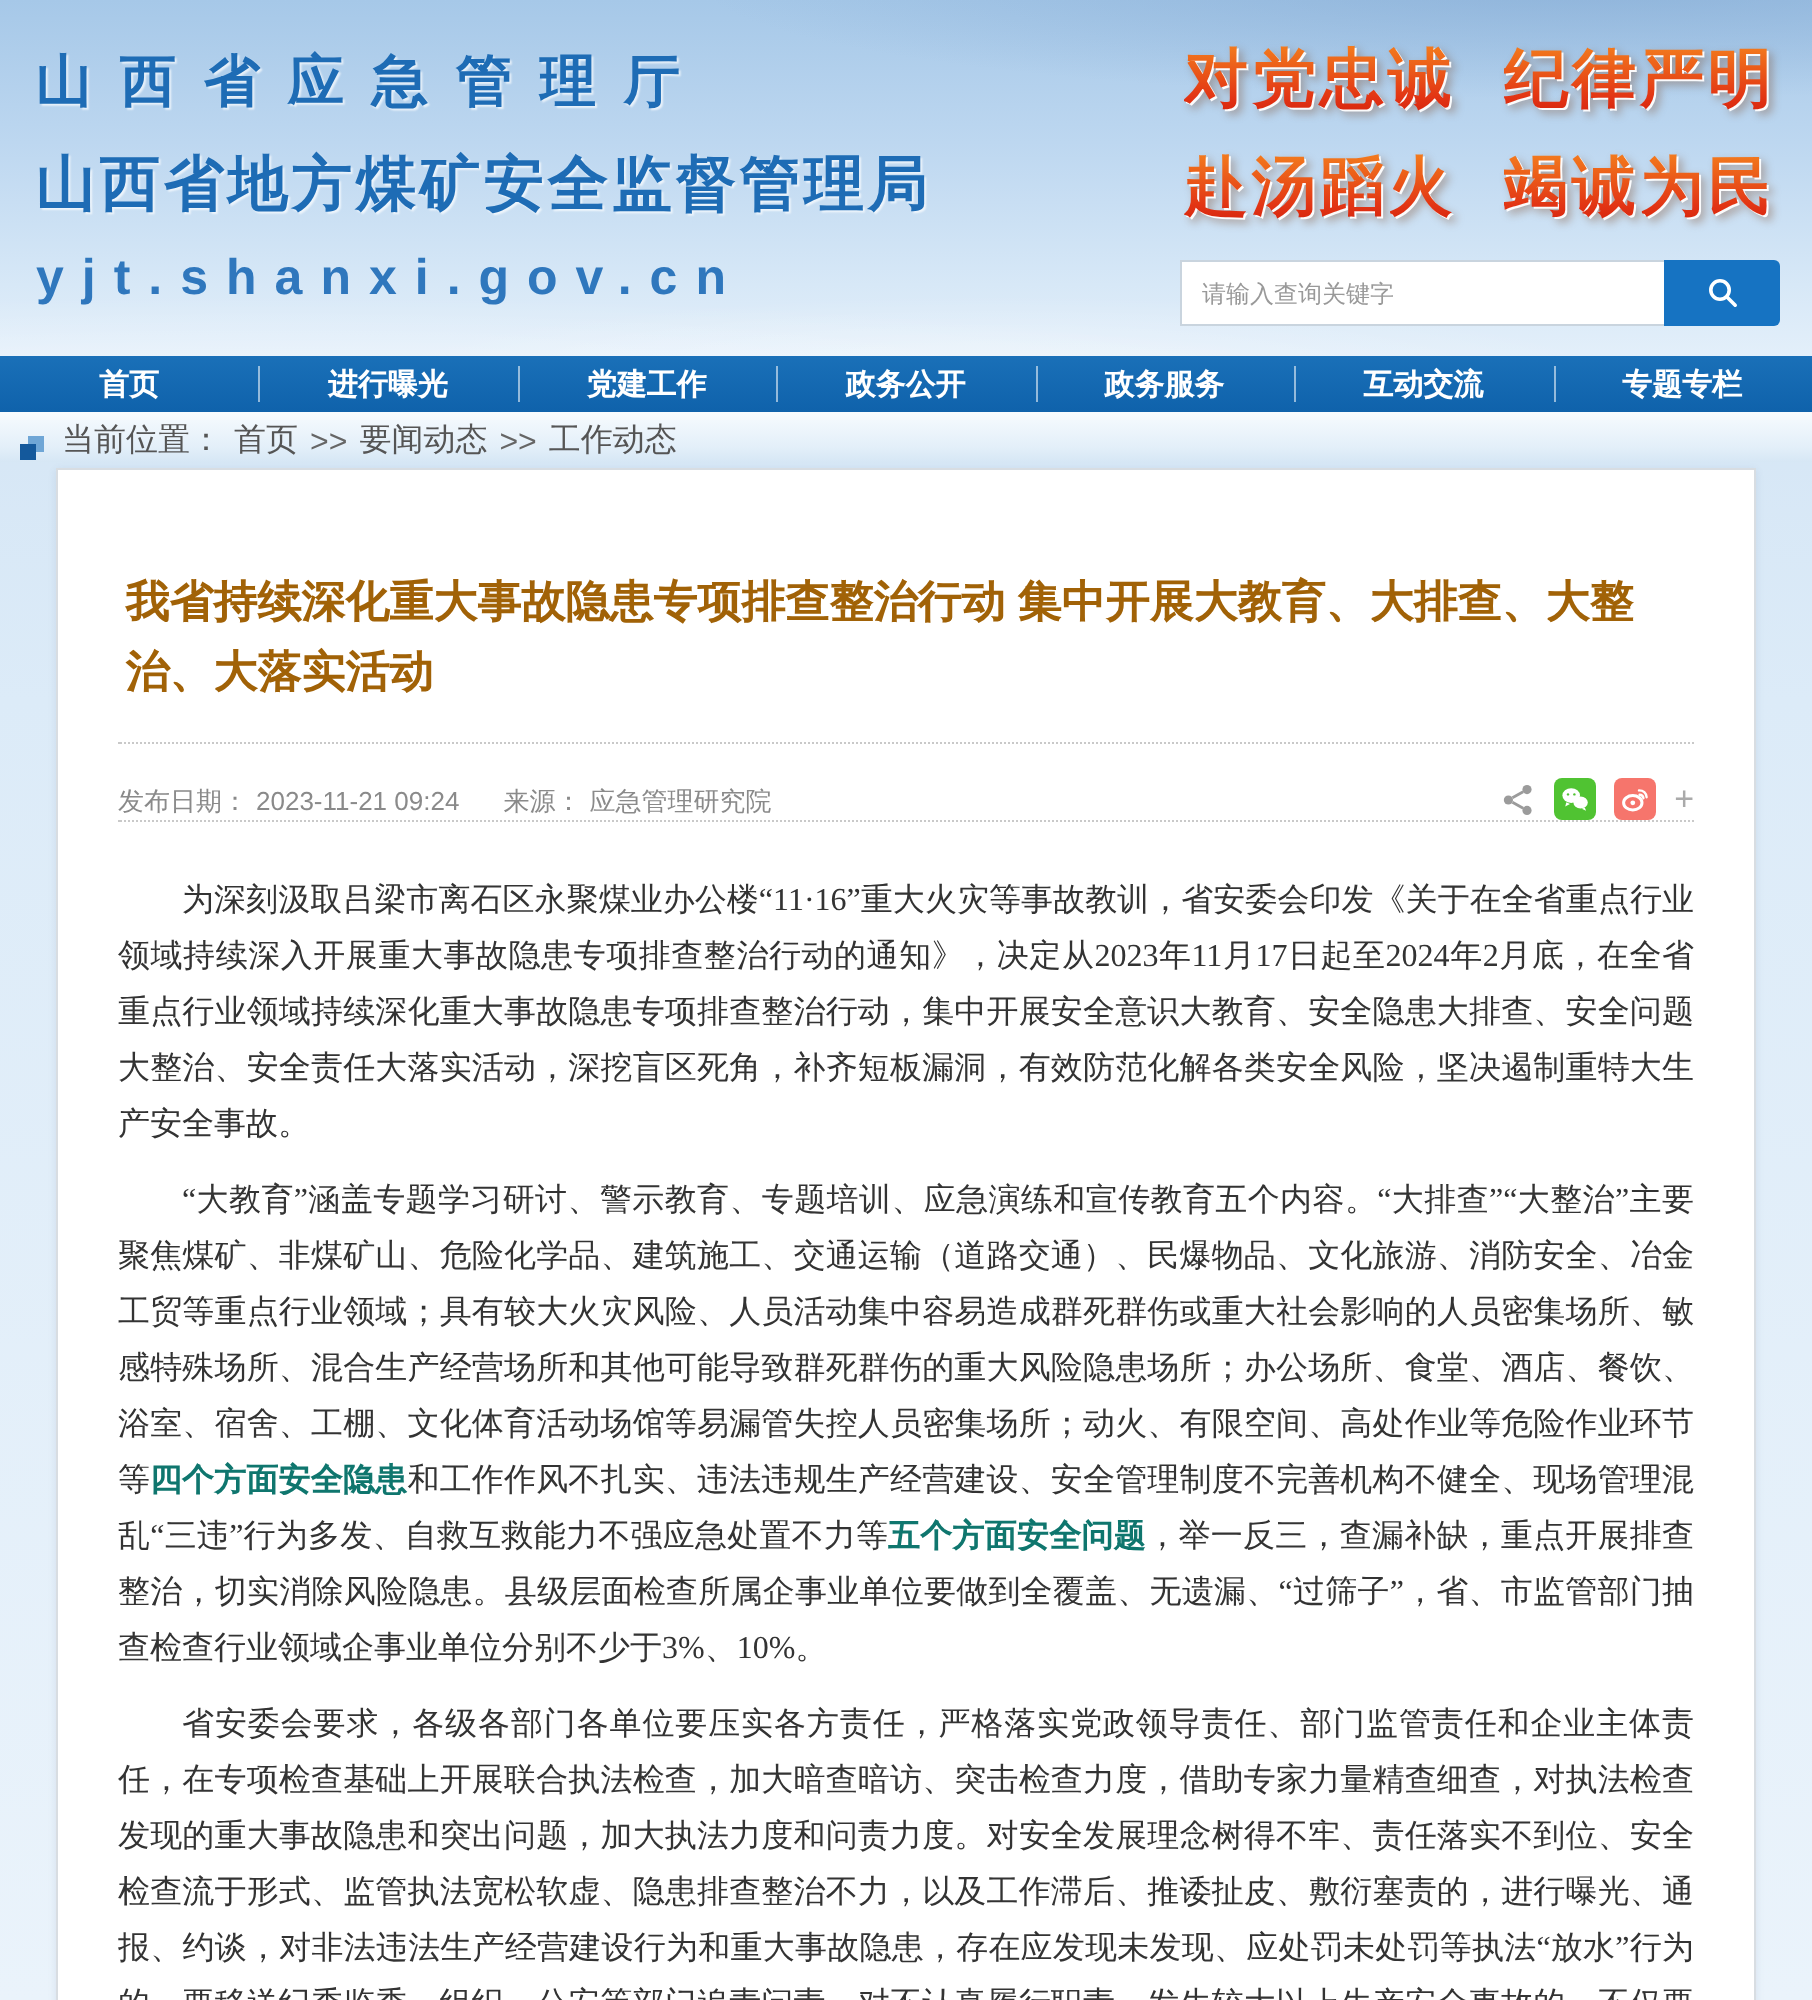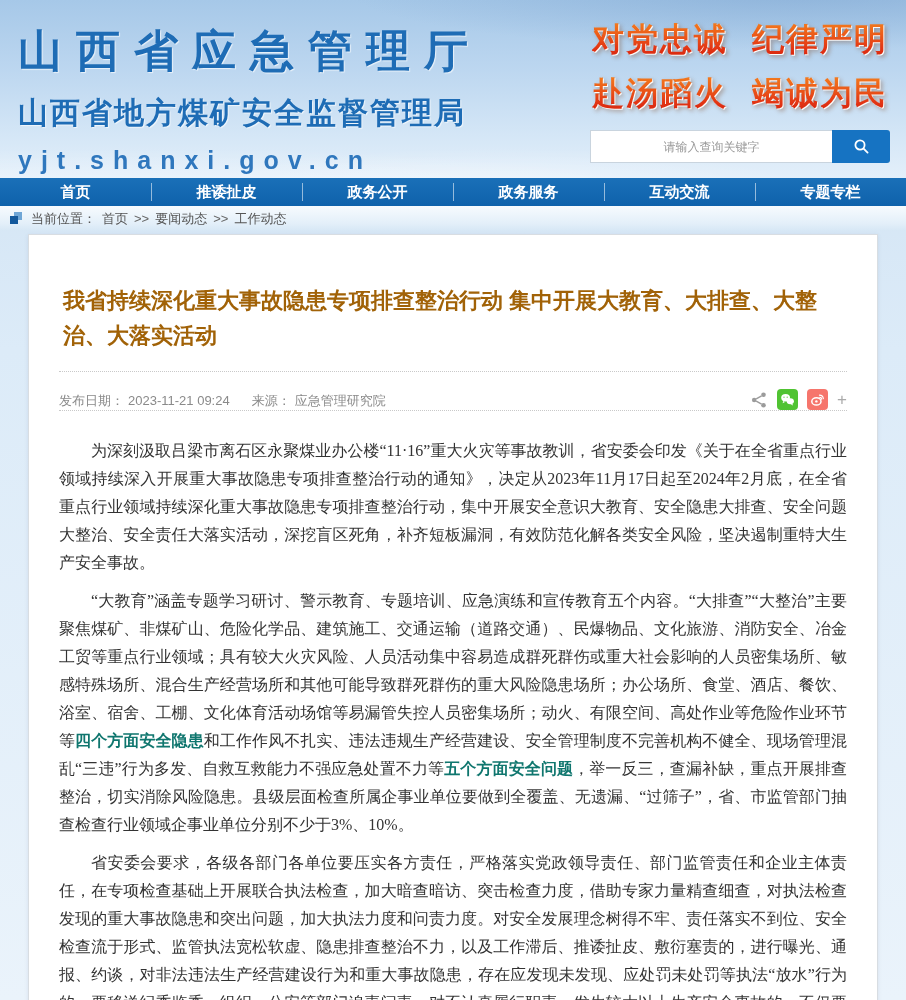--- a/index.html
+++ b/index.html
@@ -16,24 +16,23 @@
     position:relative; height:178px;
     background:
       radial-gradient(120% 70% at 15% 125%, rgba(255,255,255,.6), rgba(255,255,255,0) 60%),
       radial-gradient(90% 60% at 88% -5%, rgba(120,160,205,.5), rgba(120,160,205,0) 55%),
       radial-gradient(60% 45% at 55% 110%, rgba(255,255,255,.45), rgba(255,255,255,0) 60%),
       linear-gradient(180deg,#a6c8e8 0%, #bdd7f0 40%, #d7e8f7 80%, #e3effa 100%);
   }
   .org-block { position:absolute; left:18px; top:22px; }
   .org-title {
     font-family:"Liberation Serif", serif;
-    font-size:44px; font-weight:700; letter-spacing:14px;
+    font-size:28px; font-weight:700; letter-spacing:14px;
     color:#1e6cb5; text-shadow:1px 1px 1px rgba(255,255,255,.7);
     white-space:nowrap;
-    text-align:center;
   }
   .org-subtitle {
     font-family:"Liberation Serif", serif;
     font-size:30px; font-weight:700; letter-spacing:2px;
     color:#1e6cb5; margin-top:12px; text-shadow:1px 1px 1px rgba(255,255,255,.7);
     white-space:nowrap;
   }
   .org-url {
     font-size:25px; font-weight:700; letter-spacing:9px;
     color:#2f77bd; margin-top:12px; white-space:nowrap;
@@ -45,21 +44,21 @@
     font-family:"Liberation Serif", serif;
     font-size:32px; font-weight:900;
     background:linear-gradient(180deg,#f6881f 0%, #e23414 70%, #cf1d0a 100%);
     -webkit-background-clip:text; background-clip:text; color:transparent;
     filter:drop-shadow(1px 1px 0 rgba(255,255,255,.95)) drop-shadow(2px 2px 2px rgba(120,60,20,.35));
     letter-spacing:2px; white-space:nowrap;
   }
   .search-row { display:flex; margin-top:14px; height:33px; }
   .search-input {
     flex:1; height:33px; border:1px solid #c9d4de; border-right:none;
-    padding:0 10px; font-size:12px; color:#444; outline:none; background:#fff;text-align:center;
+    padding:0 10px; font-size:12px; color:#444; outline:none; background:#fff;
   }
   .search-input::placeholder { color:#999; }
   .search-btn {
     width:58px; height:33px; border:none; background:#1673c2; cursor:pointer;
     border-radius:0 3px 3px 0; display:flex; align-items:center; justify-content:center;
   }
 
   
   .nav {
     display:flex; height:28px;
@@ -69,23 +68,23 @@
     flex:1; display:flex; align-items:center; justify-content:center;
     color:#fff; font-size:15px; font-weight:700; cursor:pointer; position:relative;
   }
   .nav-item + .nav-item::before {
     content:""; position:absolute; left:0; top:5px; bottom:5px; width:1px;
     background:rgba(255,255,255,.55);
   }
 
   
   .breadcrumb {
-    height:25px; display:flex; align-items:center; padding-left:10px;
+    height:25px; display:flex; align-items:flex-end; padding-left:10px;
     background:linear-gradient(180deg,#f7fbfe 0%, #e3eff9 70%, #d6e7f5 100%);
-    font-size:13px; color:#555;
+    font-size:16px; color:#555;
   }
   .breadcrumb svg { margin-right:8px; }
   .crumb-sep { margin:0 6px; color:#666; }
   .crumb-link { cursor:pointer; }
 
   
   .panel {
     width:850px; margin:3px auto 0; background:#fff;
     border:1px solid #d8dde2; box-shadow:0 1px 4px rgba(70,100,140,.12);
     min-height:756px; padding-bottom:40px;
@@ -149,21 +148,24 @@
       </button>
     </div>
   </div>
 </div>
 
 <div class="nav">
   <div class="nav-item">
       <span>首页</span>
     </div>
   <div class="nav-item">
-      <span>推诿扯皮</span>
+      <span>进行曝光</span>
+    </div>
+  <div class="nav-item">
+      <span>党建工作</span>
     </div>
   <div class="nav-item">
       <span>政务公开</span>
     </div>
   <div class="nav-item">
       <span>政务服务</span>
     </div>
   <div class="nav-item">
       <span>互动交流</span>
     </div>

